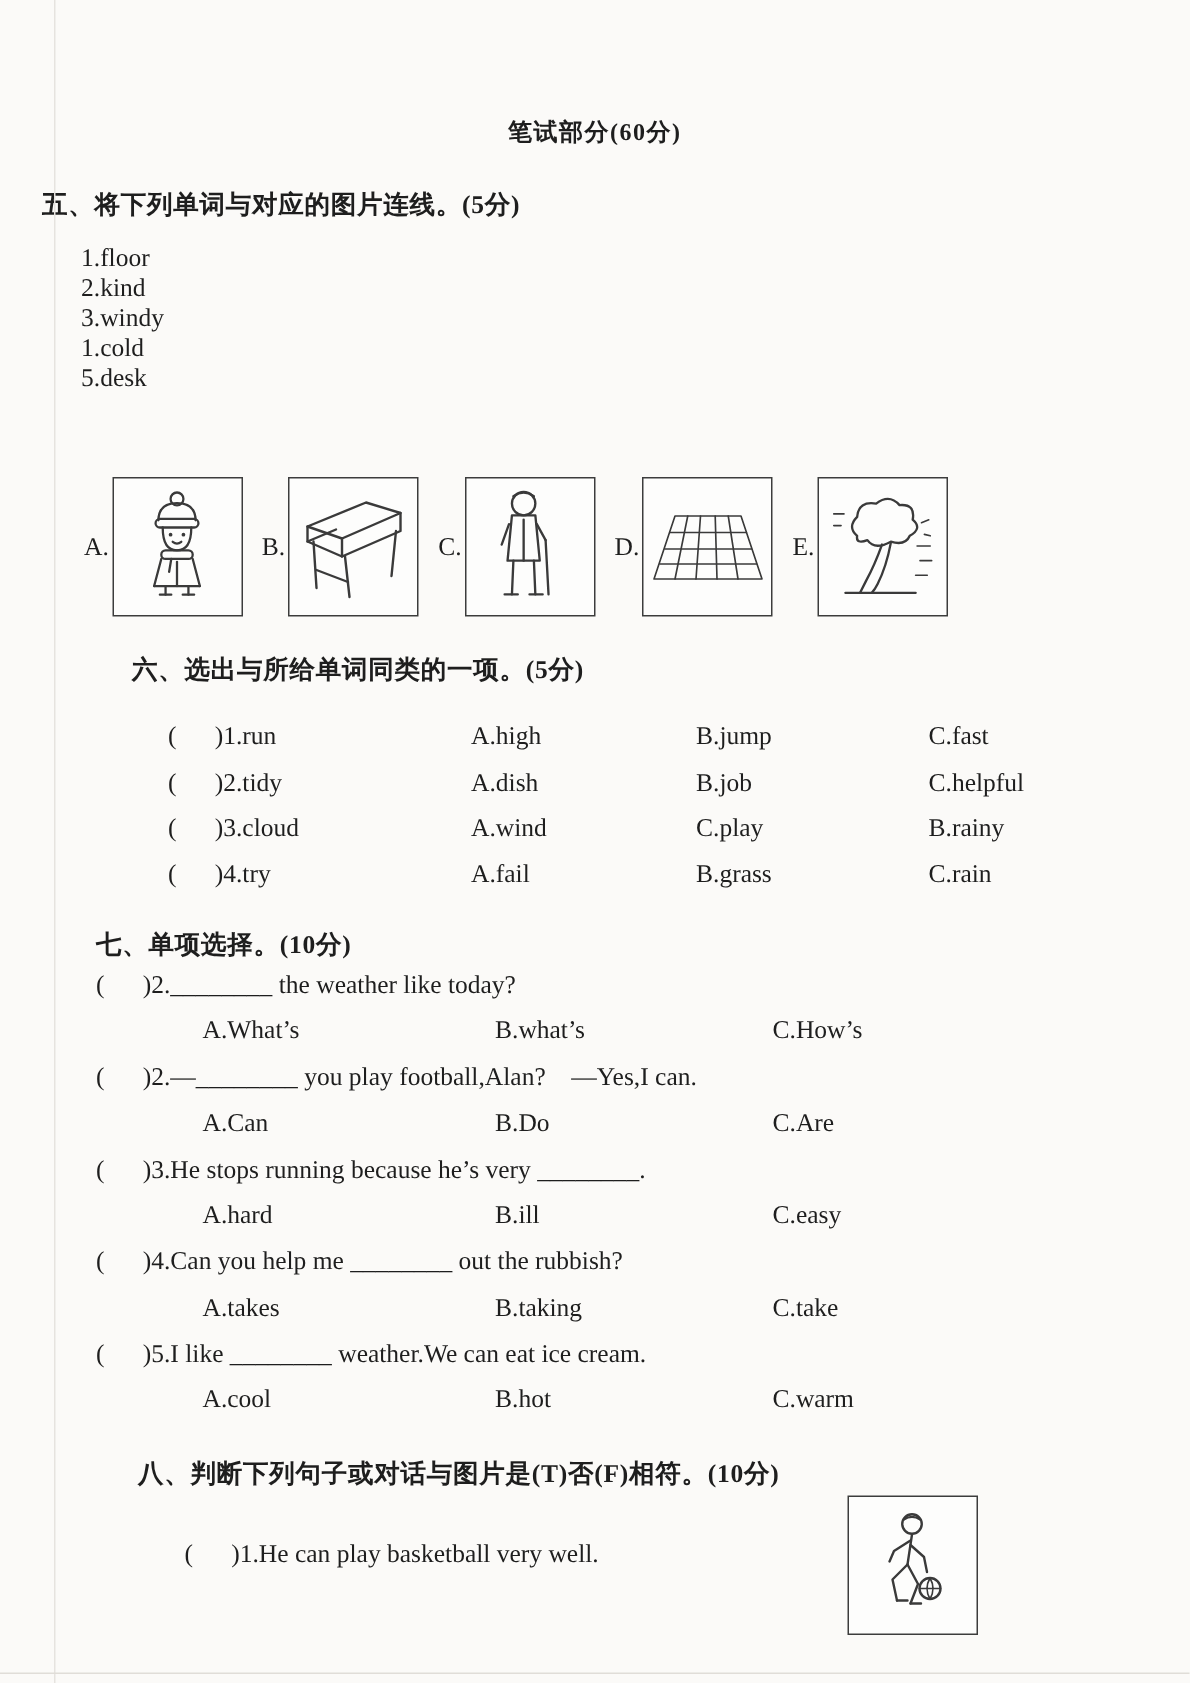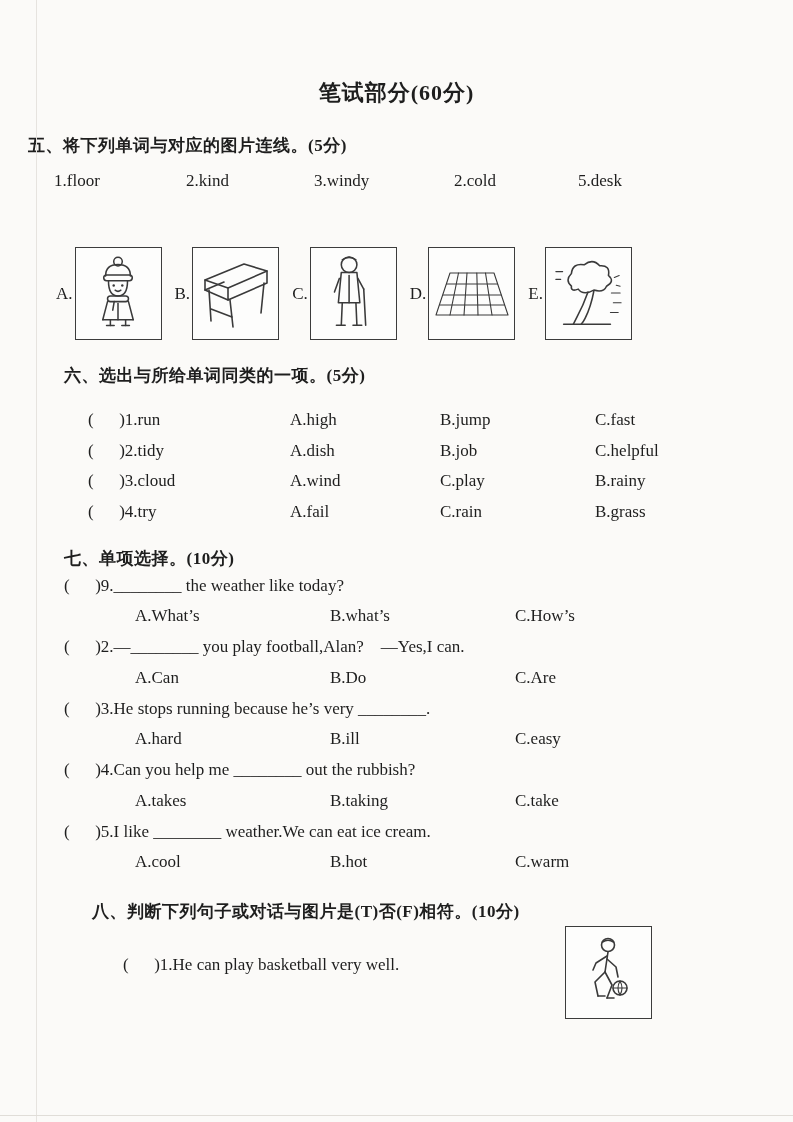--- a/index.html
+++ b/index.html
@@ -12,38 +12,38 @@
     position:relative;
     overflow:hidden;
   }
   .t { white-space:pre-wrap; }
   .edge-left { position:absolute; left:36px; top:0; bottom:0; width:1px; background:#e6e3df; }
   .edge-bottom { position:absolute; left:0; right:0; bottom:6px; height:1px; background:#e0ddd8; }
 
   .paper { position:relative; width:100%; height:100%; padding-top:78px; }
 
   .title {
-    text-align:center; font-size:22px; font-weight:700; letter-spacing:1px;
+    text-align:center; font-size:16px; font-weight:700; letter-spacing:1px;
   }
 
   .heading { font-size:17px; font-weight:700; letter-spacing:0.5px; }
 
   .sec5 { margin-top:26px; padding-left:28px; }
-  .word-row { display:flex; margin-top:14px; padding-left:26px; font-size:17px; }
+  .word-row { display:flex; margin-top:14px; padding-left:26px; font-size:17px;flex-direction:column; }
   .word { display:inline-block; }
 
   .pic-row { display:flex; margin-top:56px; padding-left:28px; align-items:flex-start; }
   .pic-unit { display:flex; align-items:center; margin-right:13px; }
   .pic-label { font-size:17px; margin-right:2px; }
   .pic-box {
     width:87px; height:93px; border:1.3px solid #3c3c3c; background:#fdfdfc;
     display:flex; align-items:center; justify-content:center;
   }
 
-  .sec6 { margin-top:24px; padding-left:64px; }
+  .sec6 { margin-top:24px; padding-left:88px; }
   .s6rows { margin-top:18px; font-size:17px; }
   .s6row { display:grid; grid-template-columns:202px 150px 155px 1fr; padding-left:24px; line-height:30.6px; }
 
   .sec7 { margin-top:20px; padding-left:64px; }
   .q7 { font-size:17px; }
   .q7stem { line-height:30.5px; margin-top:0.5px; }
   .q7opts { display:grid; grid-template-columns:195px 185px 1fr; padding-left:71px; line-height:30.5px; }
 
   .sec8 { margin-top:22px; padding-left:92px; position:relative; }
   .q8 { font-size:17px; padding-left:31px; margin-top:32px; }
@@ -63,21 +63,21 @@
 
   <h1 class="title t">笔试部分(60分)</h1>
 
   <section class="sec5">
     <h2 class="heading t">五、将下列单词与对应的图片连线。(5分)</h2>
 
     <div class="word-row">
       <span class="word t" style="width:132px">1.floor</span>
       <span class="word t" style="width:128px">2.kind</span>
       <span class="word t" style="width:140px">3.windy</span>
-      <span class="word t" style="width:124px">2.cold</span>
+      <span class="word t" style="width:124px">1.cold</span>
       <span class="word t">5.desk</span>
     </div>
 
     <div class="pic-row">
 
       <div class="pic-unit">
         <span class="pic-label t">A.</span>
         <div class="pic-box">
           <svg viewBox="0 0 64 84" width="62" height="80">
             <g class="ink">
@@ -200,33 +200,33 @@
       <div class="s6row">
         <span class="t">(      )3.cloud</span>
         <span class="t">A.wind</span>
         <span class="t">C.play</span>
         <span class="t">B.rainy</span>
       </div>
 
       <div class="s6row">
         <span class="t">(      )4.try</span>
         <span class="t">A.fail</span>
+        <span class="t">B.grass</span>
         <span class="t">C.rain</span>
-        <span class="t">B.grass</span>
       </div>
 
 
     </div>
   </section>
 
   <section class="sec7">
     <h2 class="heading t">七、单项选择。(10分)</h2>
 
     <div class="q7">
-      <div class="q7stem t">(      )9.________ the weather like today?</div>
+      <div class="q7stem t">(      )2.________ the weather like today?</div>
       <div class="q7opts">
         <span class="t">A.What’s</span>
         <span class="t">B.what’s</span>
         <span class="t">C.How’s</span>
       </div>
     </div>
 
     <div class="q7">
       <div class="q7stem t">(      )2.—________ you play football,Alan?    —Yes,I can.</div>
       <div class="q7opts">

